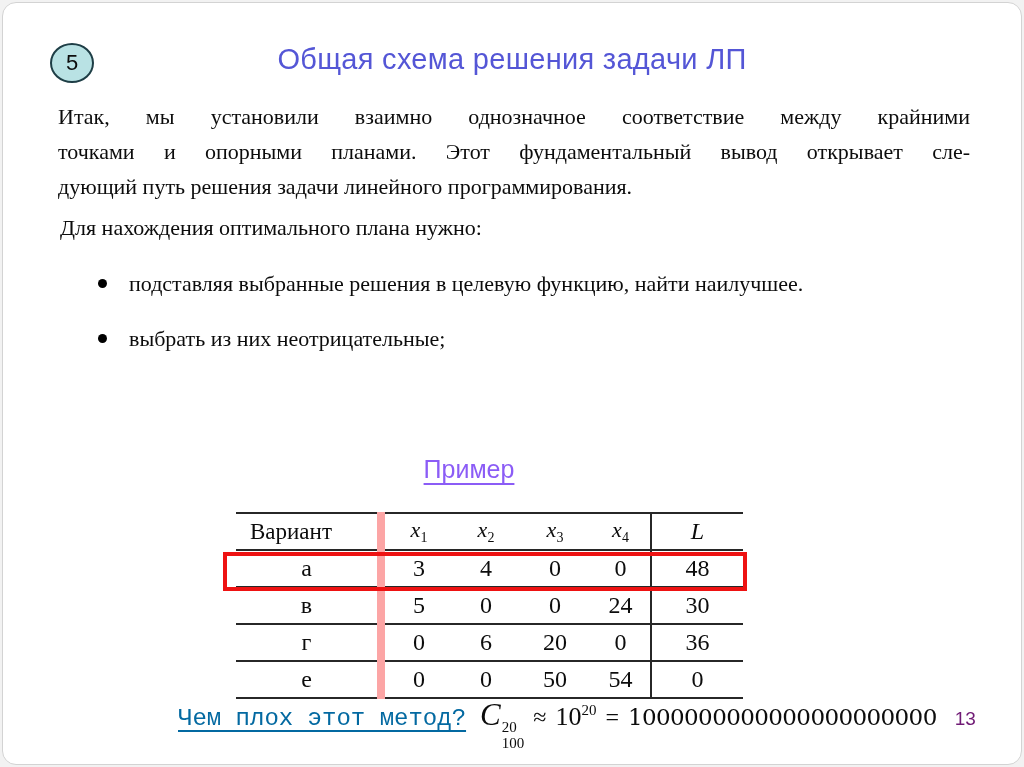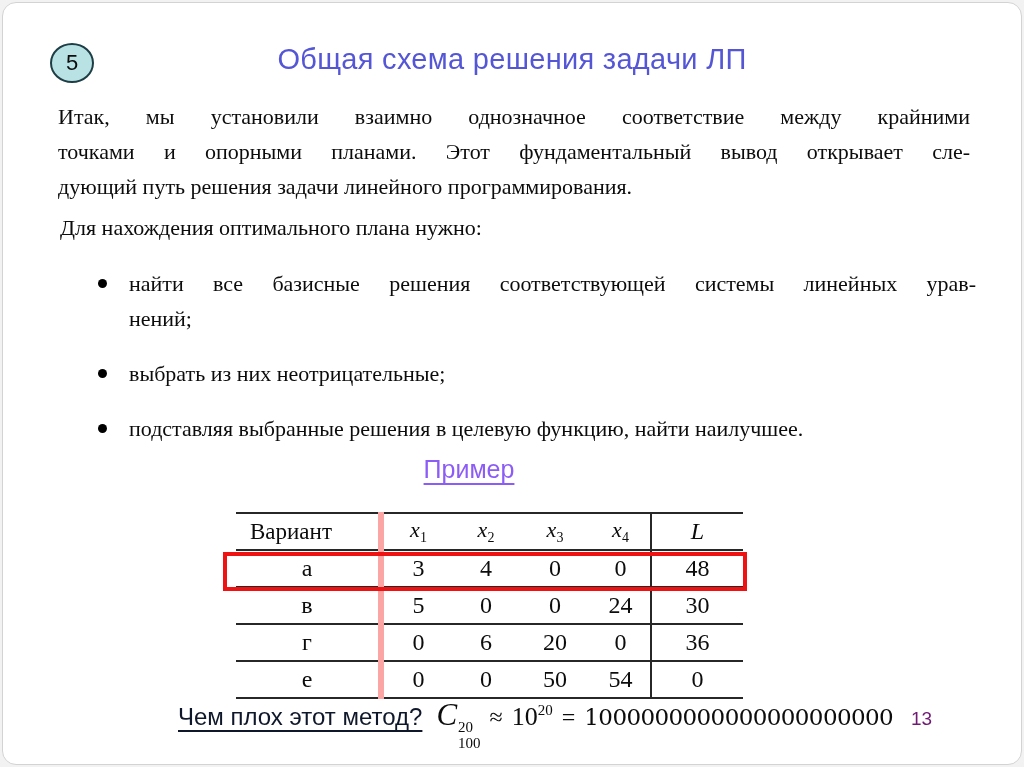--- a/index.html
+++ b/index.html
@@ -61,45 +61,45 @@
     cursor:pointer;
   }
   .tablewrap { position:absolute; left:233px; top:509px; }
   table.results { border-collapse:collapse; border-top:2px solid #272727; }
   table.results th, table.results td {
     height:35px; padding:0;
     text-align:center; vertical-align:middle;
     font-size:24px; font-weight:normal;
     border-bottom:2px solid #272727;
   }
-  table.results .c0 { border-right:6px solid #fca5a5; }
+  table.results .c0 { border-right:8px solid #fca5a5; }
   table.results .c5 { border-left:2px solid #272727; }
   table.results th.c0 { text-align:left; padding-left:14px; font-size:23px; }
   .xh { font-style:italic; font-size:22px; }
   .xh sub { font-size:14px; font-style:normal; }
   th.c5 .lhead { font-style:italic; }
   .redbox {
     position:absolute; left:220px; top:549px;
     width:524px; height:39px;
     box-sizing:border-box;
     border:4px solid #ee1212;
     pointer-events:none;
   }
   .bottom {
     position:absolute; left:175px; top:694px;
     display:flex; align-items:baseline; gap:14px;
     white-space:nowrap;
   }
   .question {
-    font-family:Liberation Sans, sans-serif;
+    font-family:Liberation Mono, monospace;
     font-size:24px;
     text-decoration:underline;
     text-decoration-thickness:2px;
     text-underline-offset:5px;
-    color:#0f172a;
+    color:#0369a1;
     cursor:pointer;
   }
   .formula { font-family:"Liberation Serif", serif; }
   .bigc { font-style:italic; font-size:31px; }
   .stack {
     display:inline-flex; flex-direction:column;
     font-size:15px; line-height:1.05;
     vertical-align:-7px; margin-left:1px;
   }
   .op { font-size:24px; margin:0 9px; }
@@ -130,34 +130,27 @@
       <div class="jl">точками и опорными планами. Этот фундаментальный вывод открывает сле-</div>
       <div>дующий путь решения задачи линейного программирования.</div>
     </div>
 
   <div class="p2">Для нахождения оптимального плана нужно:</div>
 
   <div class="bullets">
       <div class="bullet-item">
         <span class="dot"></span>
         <div class="bullet-text">
-          <div class="jl">найти все базисные решения соответствующей системы линейных урав-</div>
-          <div>нений;</div>
+          <div>подставляя выбранные решения в целевую функцию, найти наилучшее.</div>
         </div>
       </div>
       <div class="bullet-item">
         <span class="dot"></span>
         <div class="bullet-text">
           <div>выбрать из них неотрицательные;</div>
-        </div>
-      </div>
-      <div class="bullet-item">
-        <span class="dot"></span>
-        <div class="bullet-text">
-          <div>подставляя выбранные решения в целевую функцию, найти наилучшее.</div>
         </div>
       </div>
     </div>
 
   <div class="example">Пример</div>
 
   <div class="tablewrap">
     <table class="results">
       <colgroup>
         <col style="width:145px">

